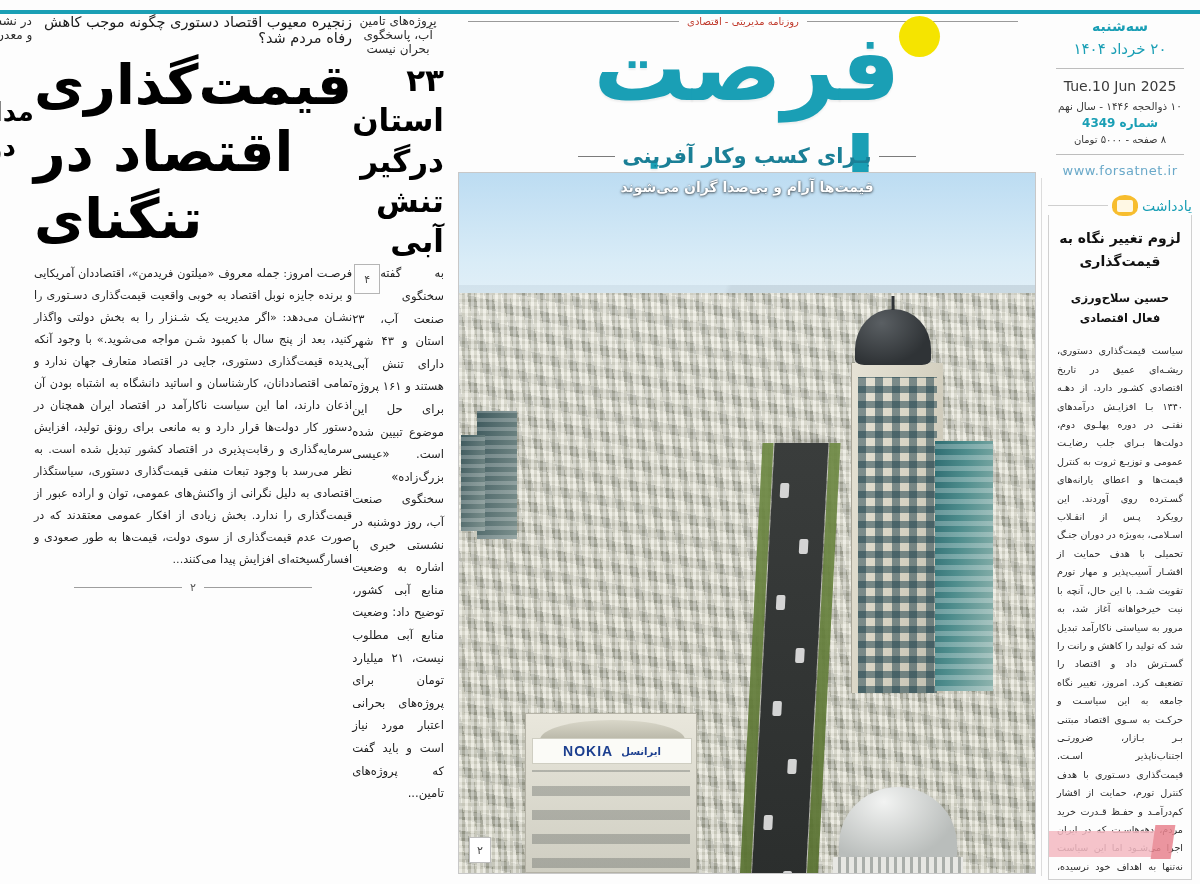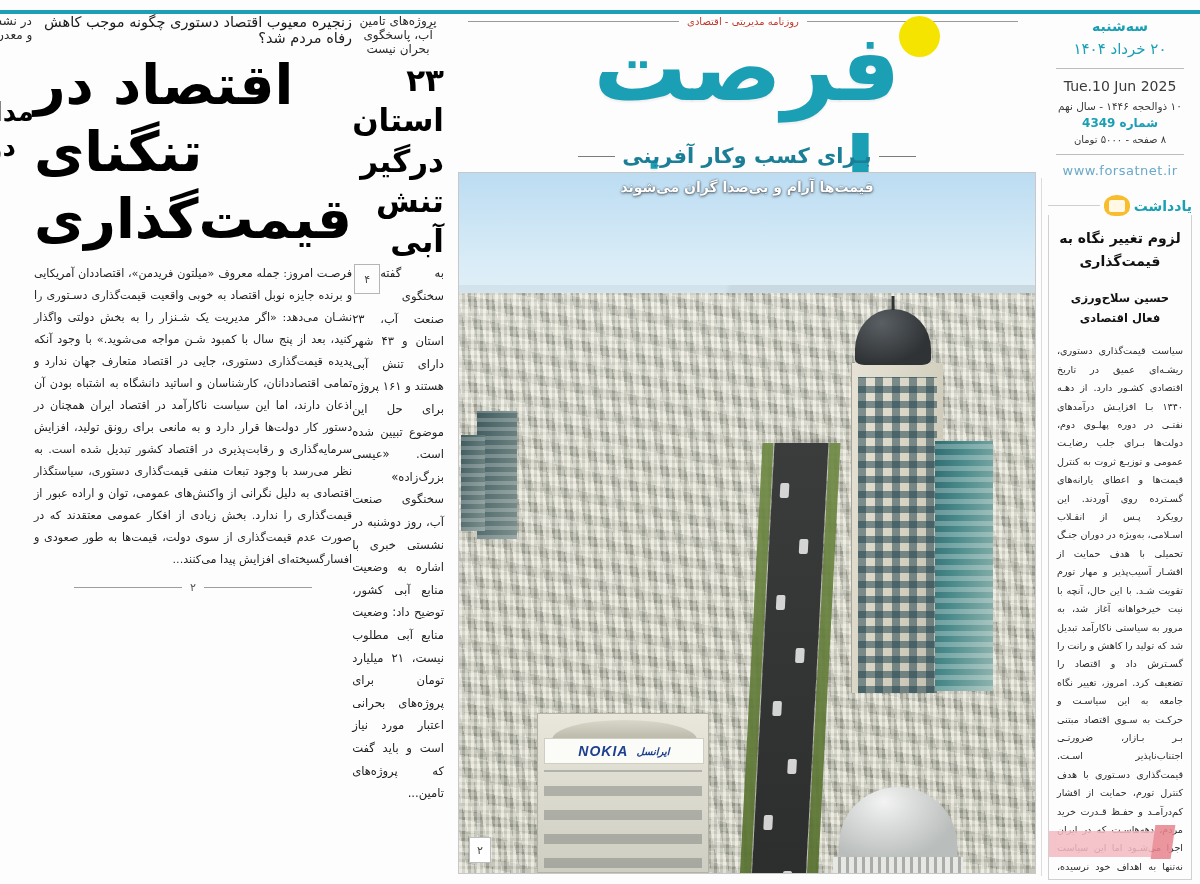--- a/index.html
+++ b/index.html
@@ -133,21 +133,21 @@
   .datebox .d-url   { font-size: 13px; color: #6aa9c9; letter-spacing: .5px; direction: ltr; }
 
   
   .note-head {
     position: relative;
     display: flex; align-items: center; gap: 4px;
     margin-top: 6px;
   }
   .note-head .rule { flex: 1; height: 1px; background: #cfcfcf; }
   .note-title {
-    font-size: 14px; font-weight: bold; color: #1a9fb5;
+    font-size: 14px; font-weight: normal; color: #1a9fb5;
     white-space: nowrap;
   }
   .note-icon {
     width: 26px; height: 21px;
     position: relative;
     flex: 0 0 auto;
   }
   .note-icon .ring {
     position: absolute; inset: 0;
     border-radius: 48% 48% 42% 42%;
@@ -312,25 +312,24 @@
     box-shadow: 0 3px 6px rgba(0,0,0,.2);
   }
   .dome-silver::after {
     content:""; position:absolute; bottom:-12px; left:-6px; right:-6px;
     height: 16px;
     background: repeating-linear-gradient(90deg, #e7e7e3 0 5px, #a9ada9 5px 8px);
   }
   
   .billboard-bldg {
     position: absolute;
-    left: 78px; bottom: 0;
+    left: 66px; bottom: 0;
     width: 172px; height: 160px;
     background: linear-gradient(#e9e7dc, #cfcec2);
     border: 1px solid #b4b2a6;
-    font-style: italic;
   }
   .billboard-bldg .rows {
     position:absolute; left:6px; right:6px; top: 56px; bottom: 4px;
     background-image: repeating-linear-gradient(0deg, rgba(90,95,92,.35) 0 10px, transparent 10px 24px);
   }
   .billboard {
     position: absolute;
     left: 6px; top: 24px;
     width: 160px; height: 26px;
     background: #fbfbf7;
@@ -615,22 +614,22 @@
         <div class="art-title-1">۲۳ استان درگیر تنش آبی</div>
         <div class="pagemark">۴</div>
         <div class="art-body">به گفته سخنگوی صنعت آب، ۲۳ استان و ۴۳ شهر دارای تنش آبی هستند و ۱۶۱ پروژه برای حل این موضوع تبیین شده است. «عیسی بزرگ‌زاده» سخنگوی صنعت آب، روز دوشنبه در نشستی خبری با اشاره به وضعیت منابع آبی کشور، توضیح داد: وضعیت منابع آبی مطلوب نیست، ۲۱ میلیارد تومان برای پروژه‌های بحرانی اعتبار مورد نیاز است و باید گفت که پروژه‌های تامین...</div>
       </div>
 
       <div class="teal-rule"></div>
 
       <div class="art">
         <div class="lead-kicker">زنجیره معیوب اقتصاد دستوری چگونه موجب کاهش رفاه مردم شد؟</div>
         <div class="art-title-lead">
+          <div>قیمت‌گذاری</div>
           <div>اقتصاد در تنگنای</div>
-          <div>قیمت‌گذاری</div>
         </div>
         <div class="art-body lead">فرصـت امروز: جمله معروف «میلتون فریدمن»، اقتصاددان آمریکایی و برنده جایزه نوبل اقتصاد به خوبی واقعیت قیمت‌گذاری دسـتوری را نشـان می‌دهد: «اگر مدیریت یک شـنزار را به بخش دولتی واگذار کنید، بعد از پنج سال با کمبود شـن مواجه می‌شوید.» با وجود آنکه پدیده قیمت‌گذاری دستوری، جایی در اقتصاد متعارف جهان ندارد و تمامی اقتصاددانان، کارشناسان و اساتید دانشگاه به اشتباه بودن آن اذعان دارند، اما این سیاست ناکارآمد در اقتصاد ایران همچنان در دستور کار دولت‌ها قرار دارد و به مانعی برای رونق تولید، افزایش سرمایه‌گذاری و رقابت‌پذیری در اقتصاد کشور تبدیل شده است. به نظر می‌رسد با وجود تبعات منفی قیمت‌گذاری دستوری، سیاستگذار اقتصادی به دلیل نگرانی از واکنش‌های عمومی، توان و اراده عبور از قیمت‌گذاری را ندارد. بخش زیادی از افکار عمومی معتقدند که در صورت عدم قیمت‌گذاری از سوی دولت، قیمت‌ها به طور صعودی و افسارگسیخته‌ای افزایش پیدا می‌کنند...</div>
         <div class="sep-num">
           <div class="rule"></div>
           <div class="n">۲</div>
           <div class="rule"></div>
         </div>
       </div>
 
       <div class="art">

